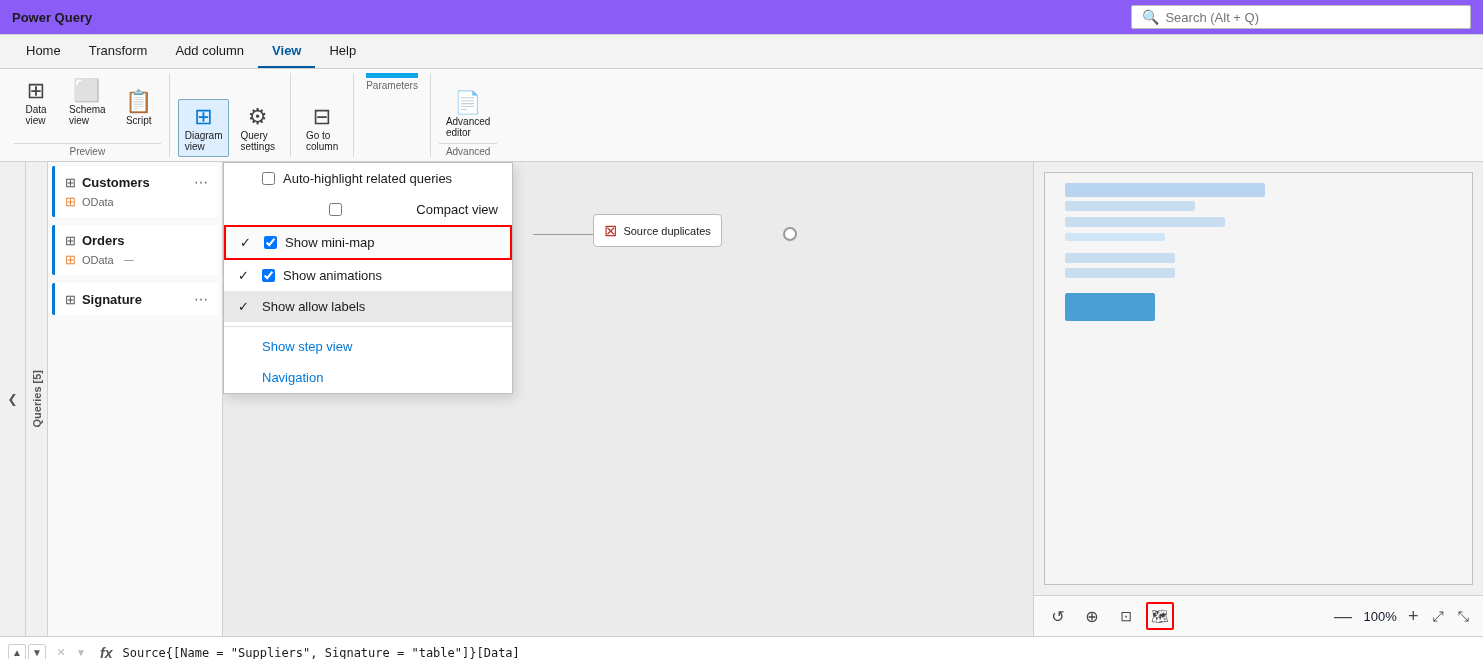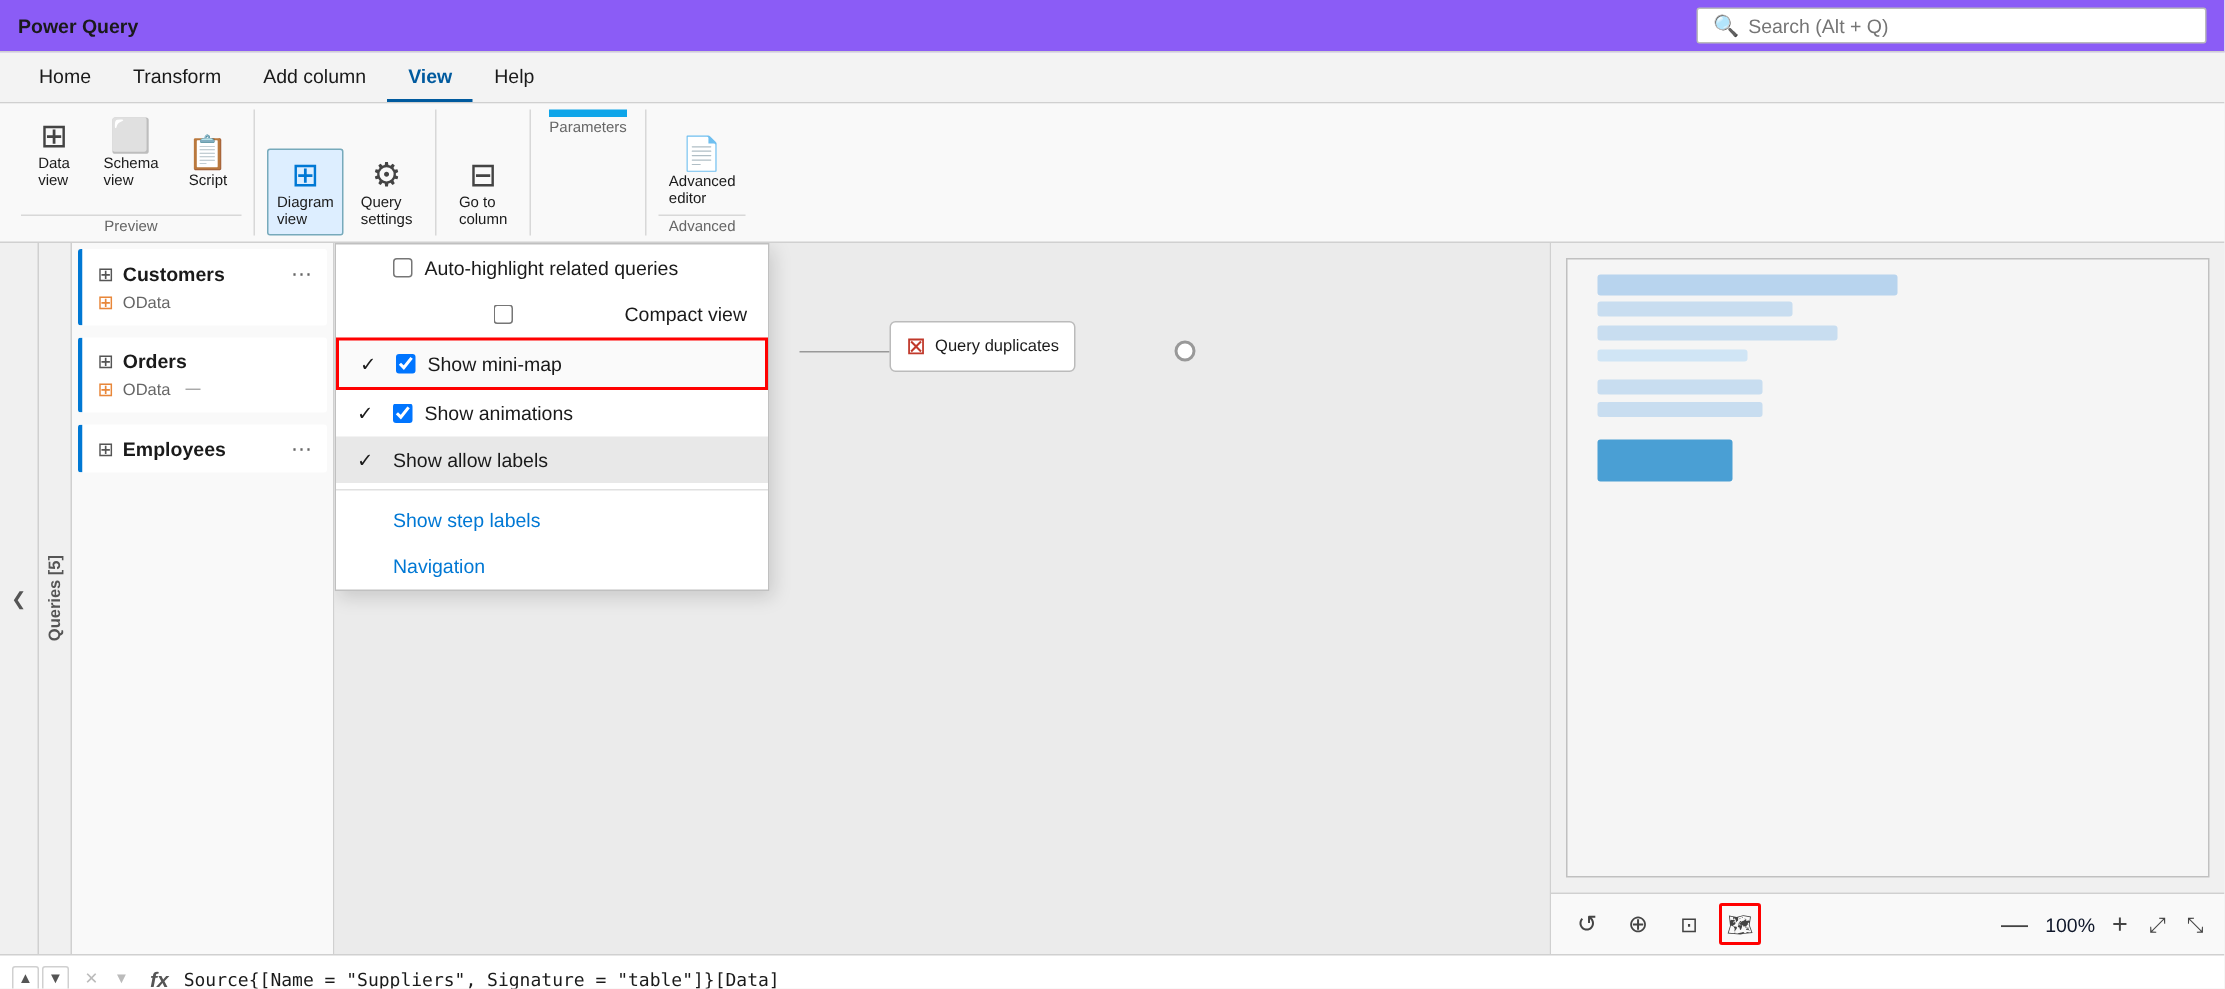--- a/index.html
+++ b/index.html
@@ -116,21 +116,21 @@
       <div style="display:flex; align-items:center; gap:6px; margin-top:4px;">
         <span style="color:#e8873a; font-size:13px;">⊞</span>
         <span style="font-size:11px; color:#666;">OData</span>
         <span style="font-size:10px; color:#888; margin-left:4px;">—</span>
       </div>
     </div>
 
     <div style="padding:8px 10px; border-left:3px solid #0078d4; background:white; margin:4px 4px; border-radius:2px;">
       <div style="display:flex; align-items:center; gap:6px;">
         <span style="color:#555; font-size:13px;">⊞</span>
-        <span style="font-size:13px; font-weight:600;">Employees</span>
+        <span style="font-size:13px; font-weight:600;">Signature</span>
         <span style="margin-left:auto; color:#666; cursor:pointer; font-size:14px;">⋯</span>
       </div>
     </div>
   </div>
 
   <div style="flex:1; background:#ebebeb; position:relative; overflow:hidden;">
 
     <div style="position:absolute; top:30px; left:80px; background:white; border:1px solid #bbb; border-radius:4px; min-width:200px;">
       <div style="display:flex; align-items:center; gap:6px; padding:6px 10px; background:#f3f3f3; border-bottom:1px solid #ddd;">
         <span style="color:#555; font-size:14px;">⊞</span>
@@ -142,21 +142,21 @@
           <span style="color:#e8873a; font-size:12px;">⊞</span>
           <span>Source</span>
         </div>
       </div>
     </div>
 
     <div style="position:absolute; top:72px; left:310px; width:60px; height:1px; background:#999;"></div>
 
     <div style="position:absolute; top:52px; left:370px; background:white; border:1px solid #bbb; border-radius:4px; padding:6px 10px; display:flex; align-items:center; gap:6px;">
       <span style="color:#c0392b; font-size:16px;">⊠</span>
-      <span style="font-size:11px;">Query duplicates</span>
+      <span style="font-size:11px;">Source duplicates</span>
     </div>
 
     <div style="position:absolute; top:65px; left:560px; width:14px; height:14px; border-radius:50%; border:2px solid #999; background:white;"></div>
 
     <div style="position:absolute; top:0px; left:0px; background:white; border:1px solid #c0c0c0; box-shadow:2px 4px 12px rgba(0,0,0,0.15); width:290px; z-index:100;">
 
       <div style="display:flex; align-items:center; gap:8px; padding:8px 14px; font-size:13px; cursor:pointer;">
         <span style="width:16px; font-size:13px;"> </span>
         <input type="checkbox" style="width: 13px; height: 13px;">
         <span>Auto-highlight related queries</span>
@@ -182,21 +182,21 @@
 
       <div style="display:flex; align-items:center; gap:8px; padding:8px 14px; font-size:13px; cursor:pointer; background:#e8e8e8;">
         <span style="width:16px; font-size:13px; color:#1a1a1a;">✓</span>
         <span>Show allow labels</span>
       </div>
 
       <div style="height:1px; background:#e0e0e0; margin:4px 0;"></div>
 
       <div style="display:flex; align-items:center; gap:8px; padding:8px 14px; font-size:13px; cursor:pointer;">
         <span style="width:16px; font-size:13px;"> </span>
-        <span style="color:#0078d4;">Show step labels</span>
+        <span style="color:#0078d4;">Show step view</span>
       </div>
 
       <div style="display:flex; align-items:center; gap:8px; padding:8px 14px; font-size:13px; cursor:pointer;">
         <span style="width:16px; font-size:13px;"> </span>
         <span style="color:#0078d4;">Navigation</span>
       </div>
     </div>
   </div>
 
   <div style="width:450px; background:#f0f0f0; border-left:1px solid #d0d0d0; display:flex; flex-direction:column;">

